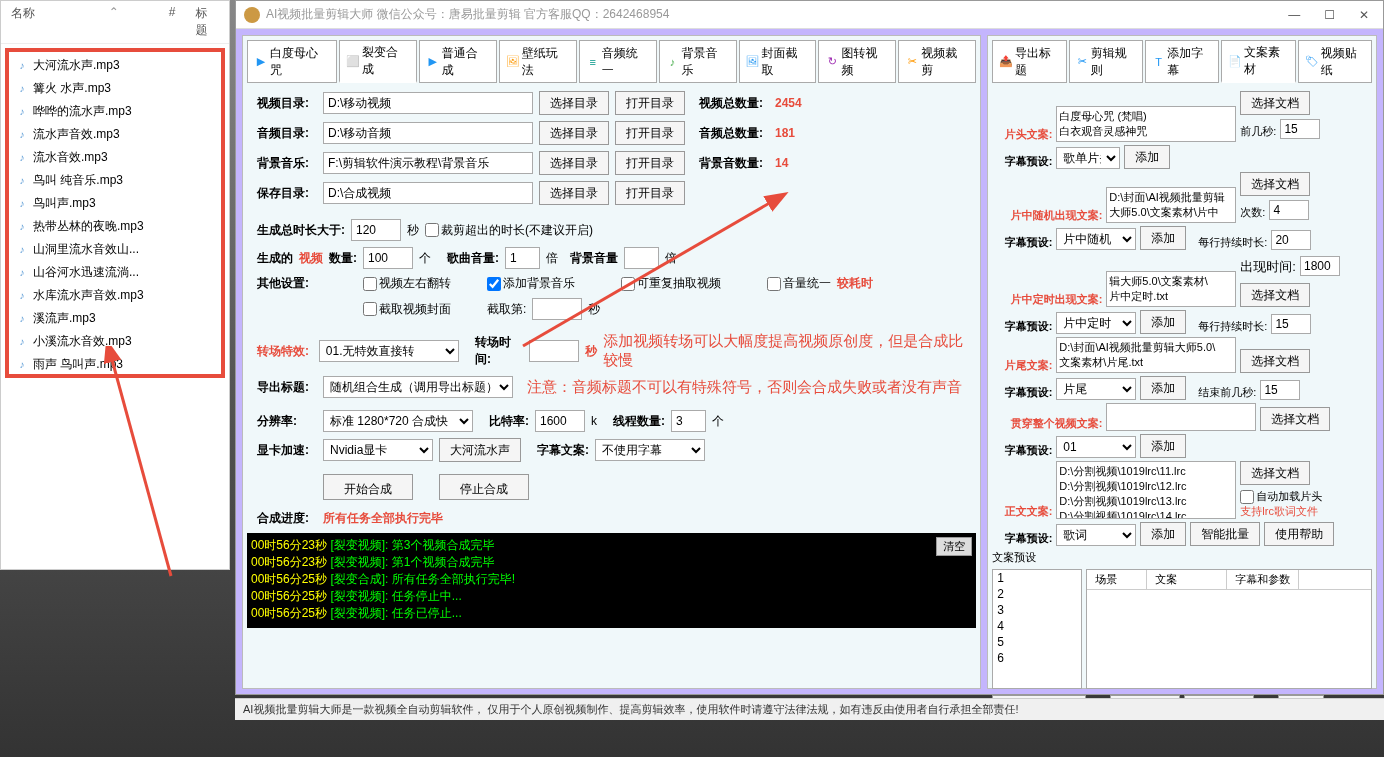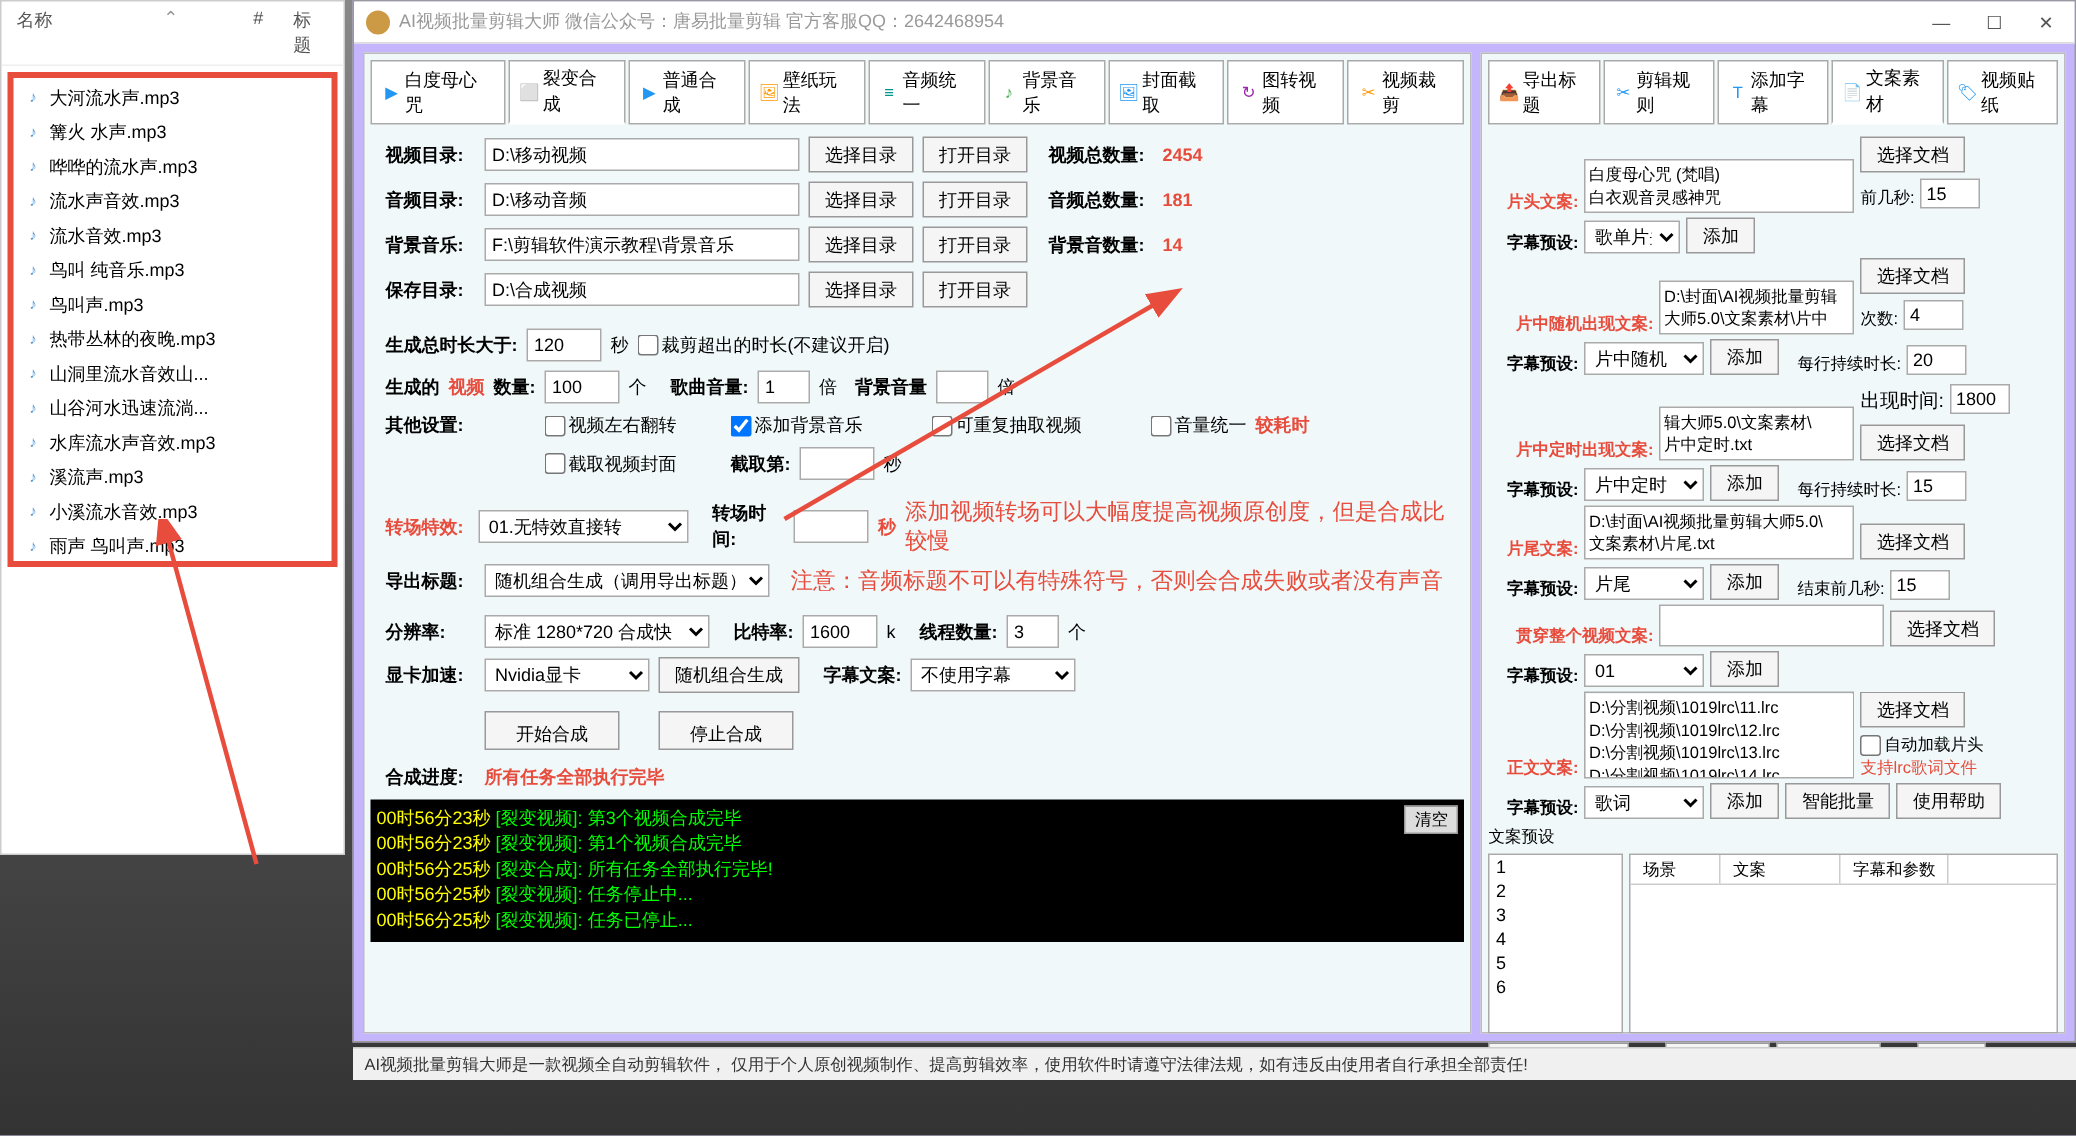--- a/index.html
+++ b/index.html
@@ -276,21 +276,21 @@
             <span>音量统一</span>
           </label>
         <span class="lbl-red" style="width:auto">较耗时</span>
       </div>
       <div class="form-row">
         <span class="lbl"></span>
         <label class="chk" style="margin-left:40px">
             <input type="checkbox" style="">
             <span>截取视频封面</span>
           </label>
-        <span style="margin-left:30px;font-weight:bold">截取第:</span>
+        <span style="margin-left:30px;font-weight:normal">截取第:</span>
         <input class="input-sm" style="">
         <span>秒</span>
       </div>
       <div class="form-row" style="margin-top:12px">
         <span class="lbl lbl-red">转场特效:</span>
         <select class="select" style="width:150px"><option>01.无特效直接转</option></select>
         <span style="font-weight:bold;margin-left:10px">转场时间:</span>
         <input class="input-sm" style="">
         <span class="lbl-red" style="width:auto">秒</span>
         <span class="note-text">添加视频转场可以大幅度提高视频原创度，但是合成比较慢</span>
@@ -306,21 +306,21 @@
         <span style="font-weight:bold;margin-left:10px">比特率:</span>
         <input class="input-sm" value="1600" style="">
         <span>k</span>
         <span style="font-weight:bold;margin-left:10px">线程数量:</span>
         <input class="input-xs" value="3" style="">
         <span>个</span>
       </div>
       <div class="form-row">
         <span class="lbl">显卡加速:</span>
         <select class="select" style="width:110px"><option>Nvidia显卡</option></select>
-        <button class="btn">随机组合生成</button>
+        <button class="btn">大河流水声</button>
         <span style="font-weight:bold;margin-left:10px">字幕文案:</span>
         <select class="select" style="width:110px"><option>不使用字幕</option></select>
       </div>
       <div class="form-row" style="margin-top:12px">
         <span class="lbl"></span>
         <button class="btn btn-lg">开始合成</button>
         <button class="btn btn-lg" style="margin-left:20px">停止合成</button>
       </div>
       <div class="form-row" style="margin-top:10px">
         <span class="lbl">合成进度:</span>

